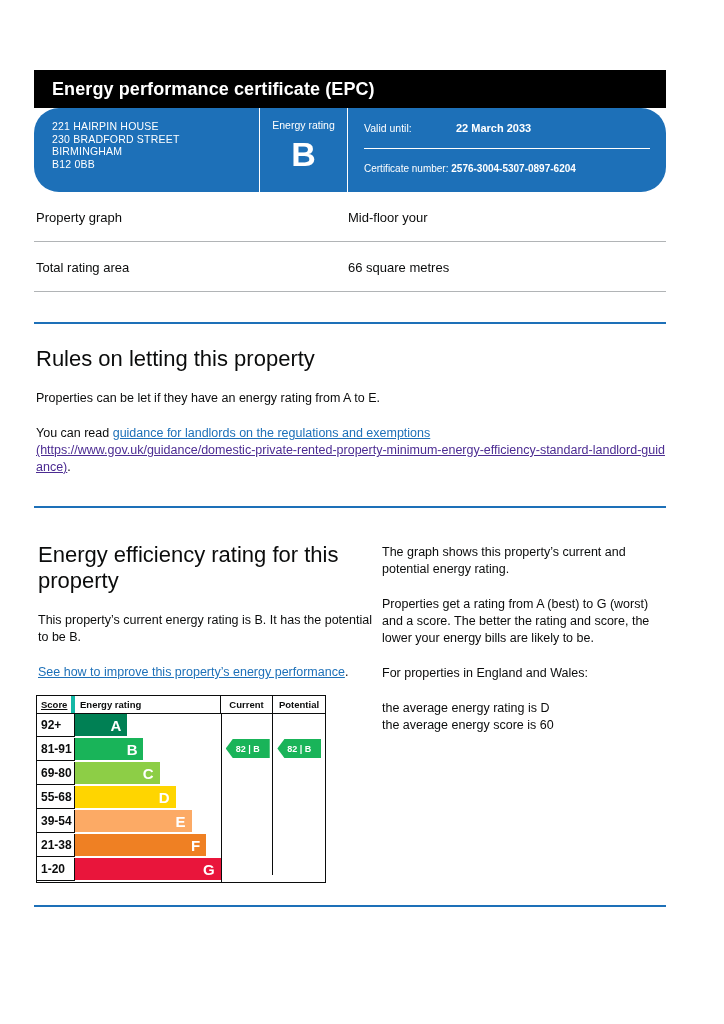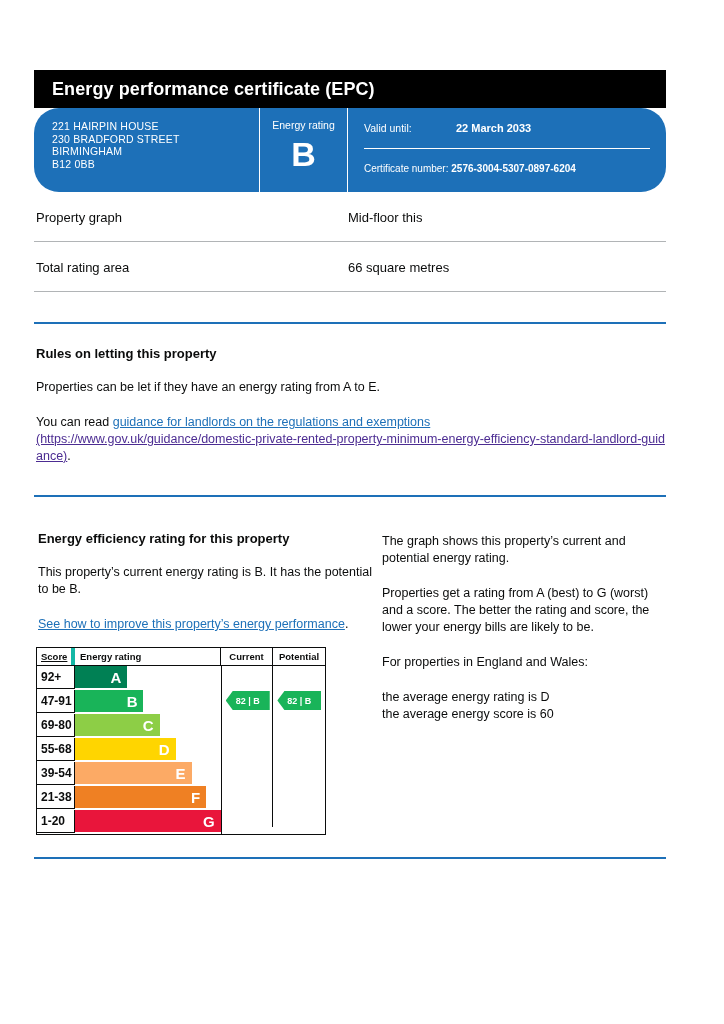--- a/index.html
+++ b/index.html
@@ -106,22 +106,22 @@
   .fact .v { flex: 1; }
 
   
   .section-rule {
     border: 0;
     border-top: 2px solid #1d70b8;
     margin: 30px 0 0 0;
   }
 
   h2 {
-    font-size: 13px;
-    font-weight: bold;
+    font-size: 22px;
+    font-weight: normal;
     margin: 22px 0 0 2px;
   }
   p.body {
     font-size: 12.5px;
     line-height: 17px;
     margin: 18px 0 0 2px;
   }
   a.link {
     color: #1d70b8;
     text-decoration: underline;
@@ -247,21 +247,21 @@
       <hr class="band-rule">
       <div class="cert-row">
         <span>Certificate number:</span>
         <span class="cert-val">2576-3004-5307-0897-6204</span>
       </div>
     </div>
   </div>
 
   <div class="fact">
     <div class="k">Property graph</div>
-    <div class="v">Mid-floor this</div>
+    <div class="v">Mid-floor your</div>
   </div>
   <div class="fact">
     <div class="k">Total rating area</div>
     <div class="v">66 square metres</div>
   </div>
 
   <hr class="section-rule">
   <h2>Rules on letting this property</h2>
   <p class="body">Properties can be let if they have an energy rating from A to E.</p>
   <p class="body">
@@ -289,21 +289,21 @@
         <div class="graph-body">
           <div class="bars">
 
           <div class="bar-row">
                 <div class="bar-score">92+</div>
                 <div class="bar-area">
                   <div class="bar" style="background: rgb(0, 128, 84); width: 36%;">A</div>
                 </div>
               </div>
               <div class="bar-row">
-                <div class="bar-score">47-91</div>
+                <div class="bar-score">81-91</div>
                 <div class="bar-area">
                   <div class="bar" style="background: rgb(25, 180, 89); width: 47%;">B</div>
                 </div>
               </div>
               <div class="bar-row">
                 <div class="bar-score">69-80</div>
                 <div class="bar-area">
                   <div class="bar" style="background: rgb(141, 206, 70); width: 58%;">C</div>
                 </div>
               </div>

